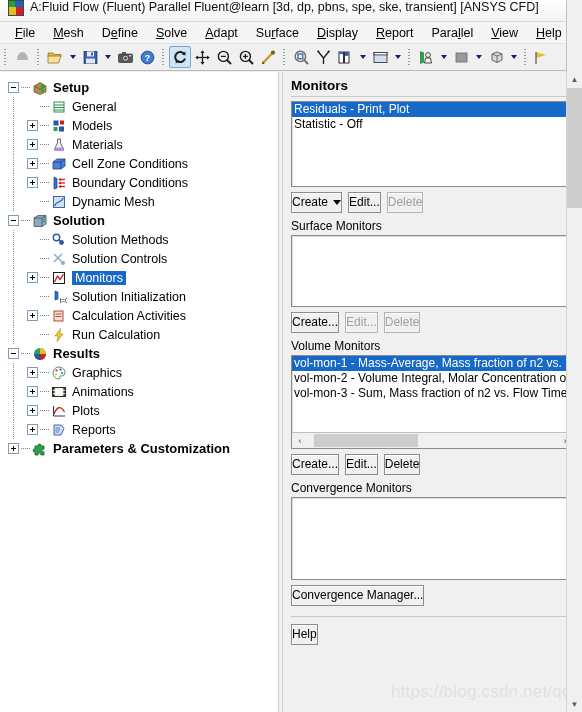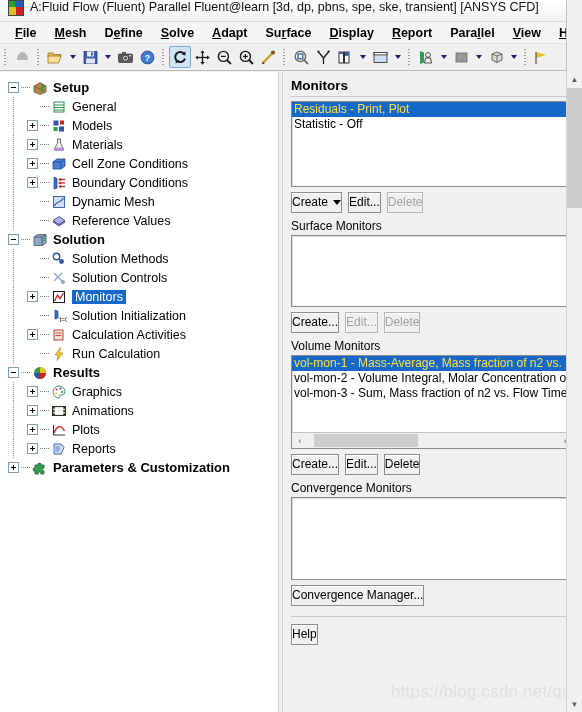--- a/index.html
+++ b/index.html
@@ -46,21 +46,20 @@
     display: flex; align-items: center;
     background: #f5f5f5;
     padding-left: 6px;
     border-bottom: 1px solid #e2e2e2;
   }
   .menu-item {
     font-size: 12.5px;
     padding: 2px 9px;
     cursor: default;
     white-space: nowrap;
-    font-weight: bold;
   }
   .menu-item u { text-decoration: underline; }
 
   
   .toolbar {
     height: 27px;
     background: #f0f0f0;
     display: flex; align-items: center;
     border-bottom: 1px solid #b9b9b9;
     overflow: hidden;
@@ -167,21 +166,21 @@
     background: #fff;
     border: 1px solid #8c8c8c;
     box-shadow: inset 1px 1px 0 #dcdcdc;
     overflow: hidden;
     position: relative;
   }
   .listrow {
     font-size: 12px; line-height: 15px; height: 15px;
     padding: 0 2px; white-space: nowrap; overflow: hidden;
   }
-  .listrow.sel { background: #1669c8; color: #fde047; }
+  .listrow.sel { background: #1669c8; color: #ffffff; }
   .hscroll {
     position: absolute; left: 0; right: 0; bottom: 0;
     height: 16px; background: #f0f0f0;
     border-top: 1px solid #c0c0c0;
     display: flex; align-items: center;
   }
   .hs-btn {
     width: 16px; height: 15px; flex: 0 0 auto;
     background: #f0f0f0;
     display: flex; align-items: center; justify-content: center;
@@ -513,30 +512,20 @@
             <div class="tindent"></div>
             <div class="tg-spacer"></div>
             <div class="tdots"></div>
             <span class="ticon"><svg viewBox="0 0 16 16" width="16" height="16">
                 <rect x="2.5" y="2.5" width="11" height="11" fill="#cfe0f5" stroke="#2d55a8" stroke-width="0.9"></rect>
                 <path d="M3.5 12 C6 6 9 10 12.5 4" fill="none" stroke="#2d55a8" stroke-width="1.2"></path>
               </svg></span>
             <span class="tlabel">Dynamic Mesh</span>
           </div>
           <div class="tnode">
-            <div class="tindent"></div>
-            <div class="tg-spacer"></div>
-            <div class="tdots"></div>
-            <span class="ticon"><svg viewBox="0 0 16 16" width="16" height="16">
-                <path d="M2 9 L8 5 L14 9 L8 13 Z" fill="#8f8fd8" stroke="#3a3a7a" stroke-width="0.8"></path>
-                <path d="M2 7.5 L8 3.5 L14 7.5 L8 11.5 Z" fill="#b0b0e8" stroke="#3a3a7a" stroke-width="0.8"></path>
-              </svg></span>
-            <span class="tlabel">Reference Values</span>
-          </div>
-          <div class="tnode">
             <div class="tg-box"></div>
             <div class="tdots"></div>
             <span class="ticon"><svg viewBox="0 0 16 16" width="16" height="16">
                 <path d="M2 5 L6 2.5 L14 2.5 L14 11 L10 13.5 L2 13.5 Z" fill="#8fa8bf" stroke="#3d5468" stroke-width="0.8"></path>
                 <path d="M2 5 L10 5 L14 2.5" fill="none" stroke="#3d5468" stroke-width="0.8"></path>
                 <line x1="10" y1="5" x2="10" y2="13.5" stroke="#3d5468" stroke-width="0.8"></line>
                 <g fill="#2f9e4f">
                   <rect x="11" y="4" width="2" height="1"></rect>
                   <rect x="11" y="6" width="2" height="1"></rect>
                   <rect x="11" y="8" width="2" height="1"></rect>

